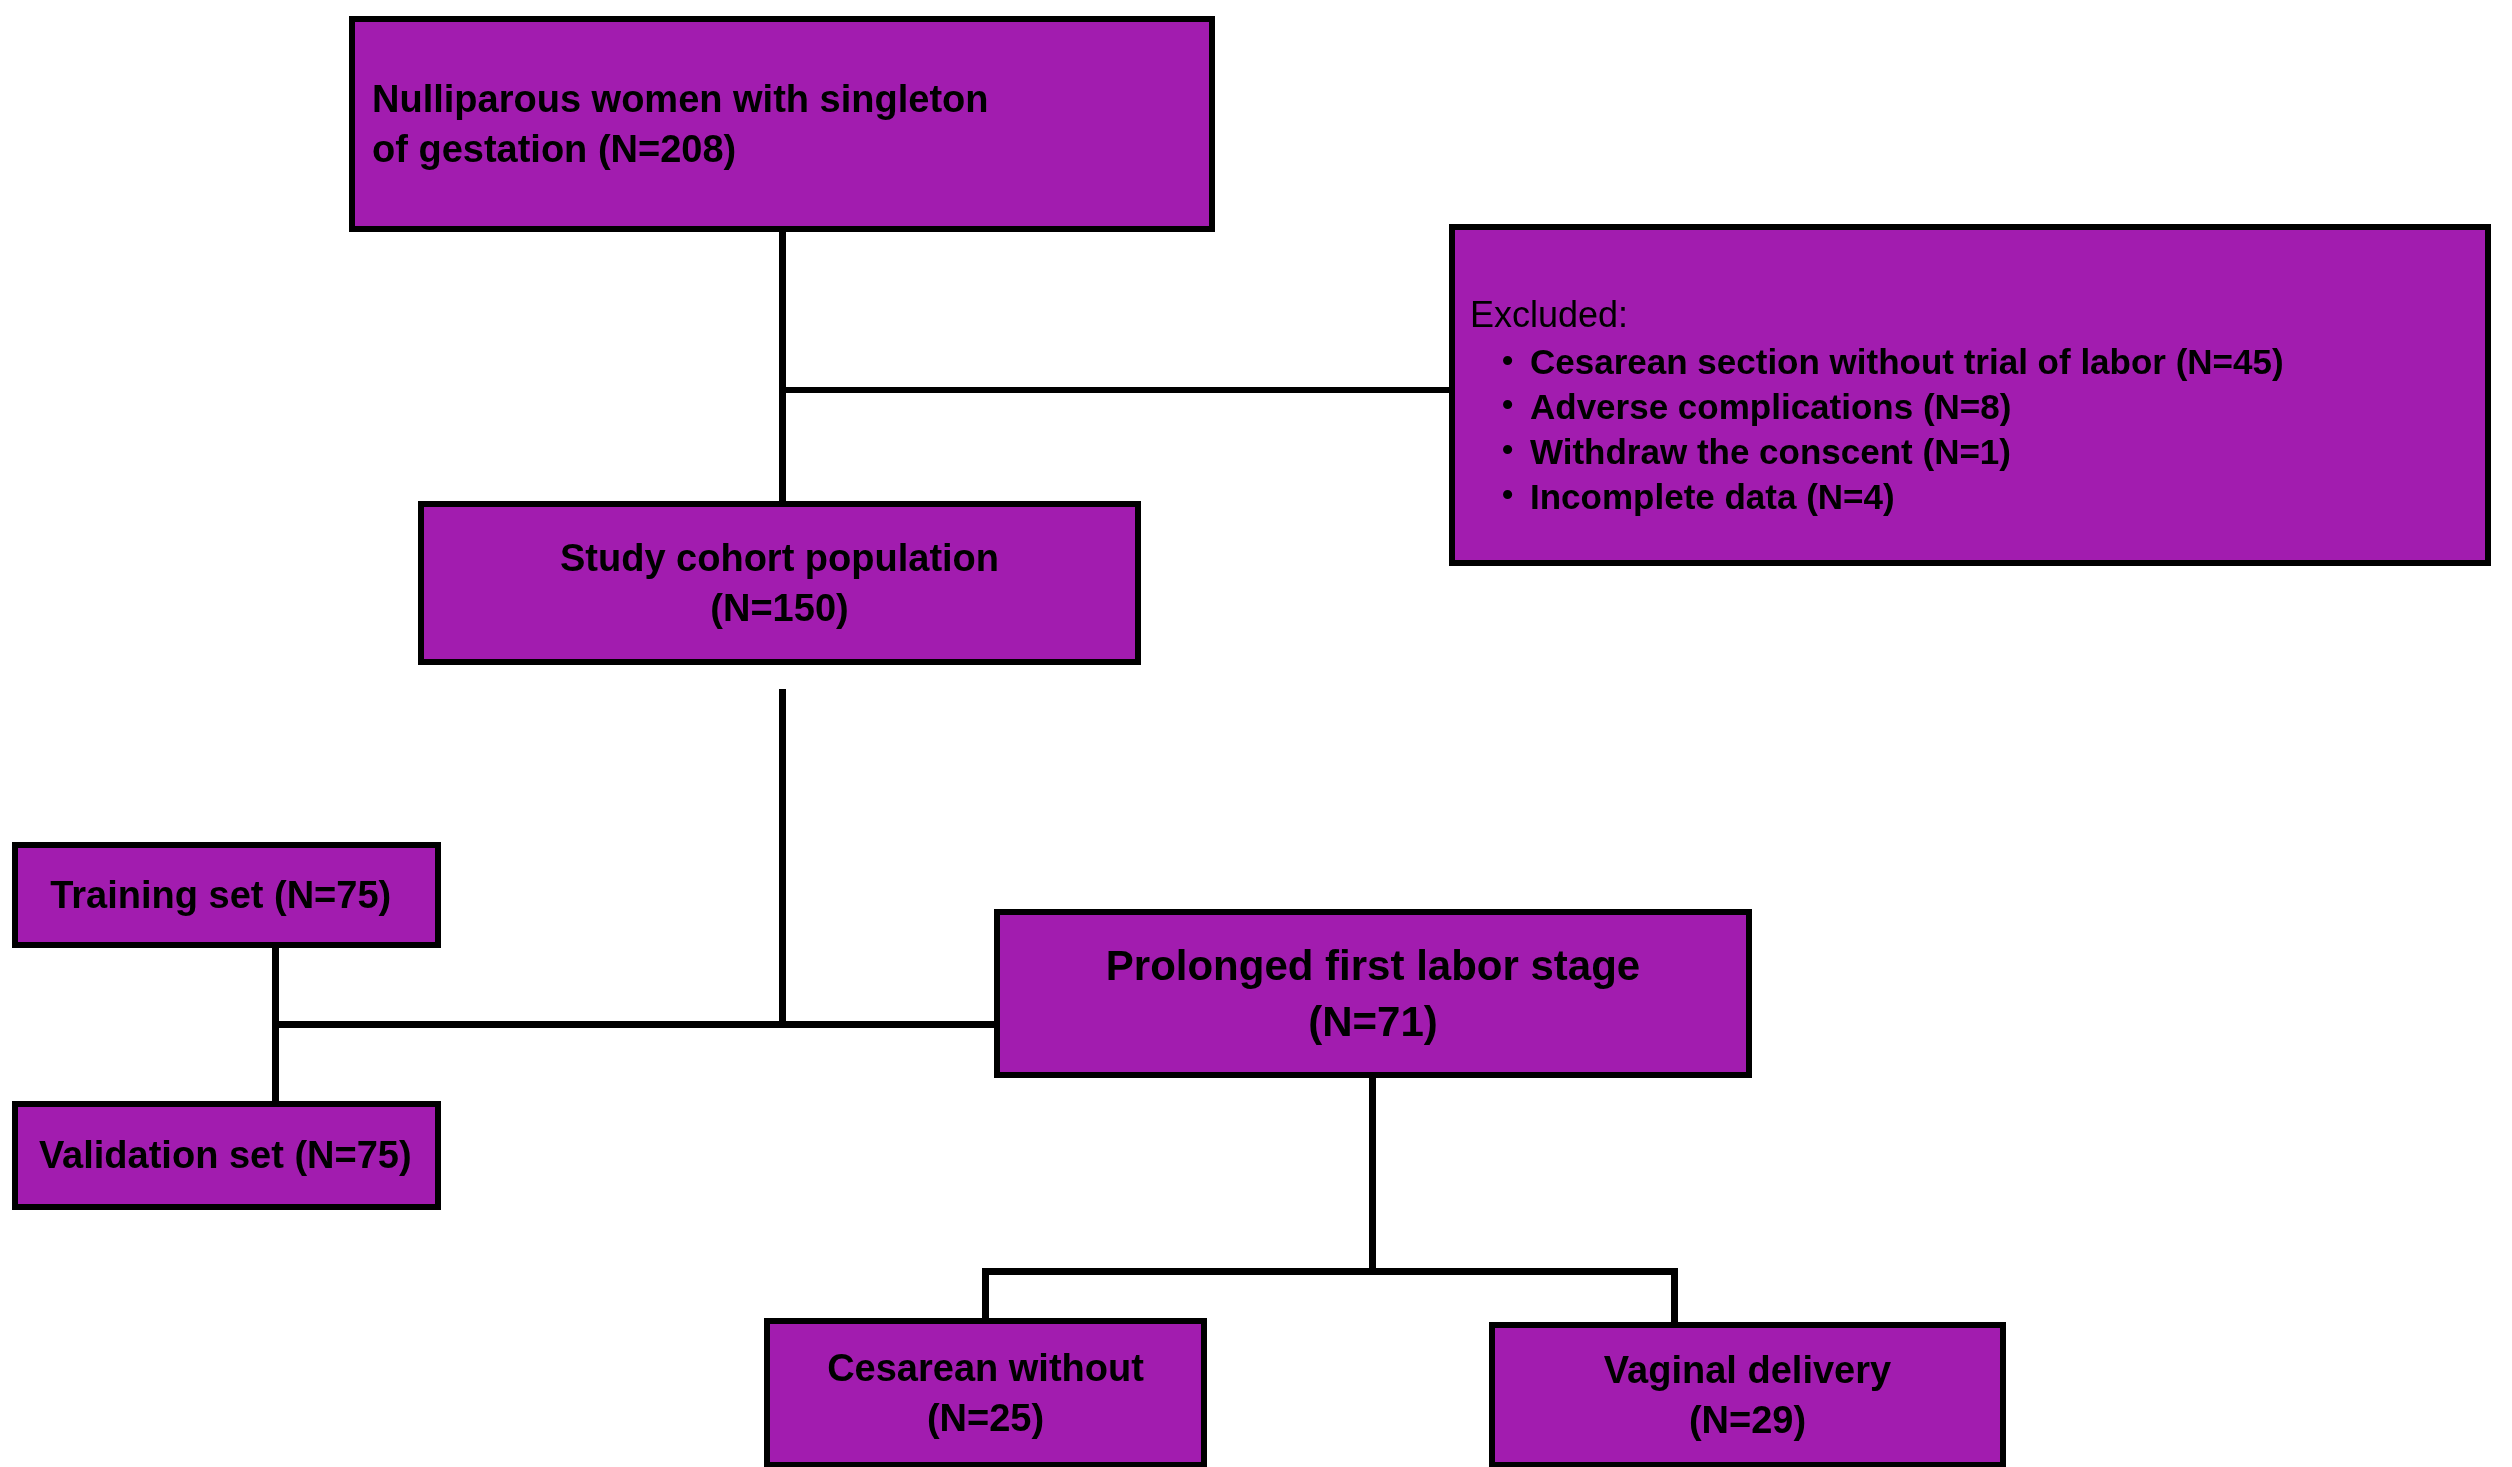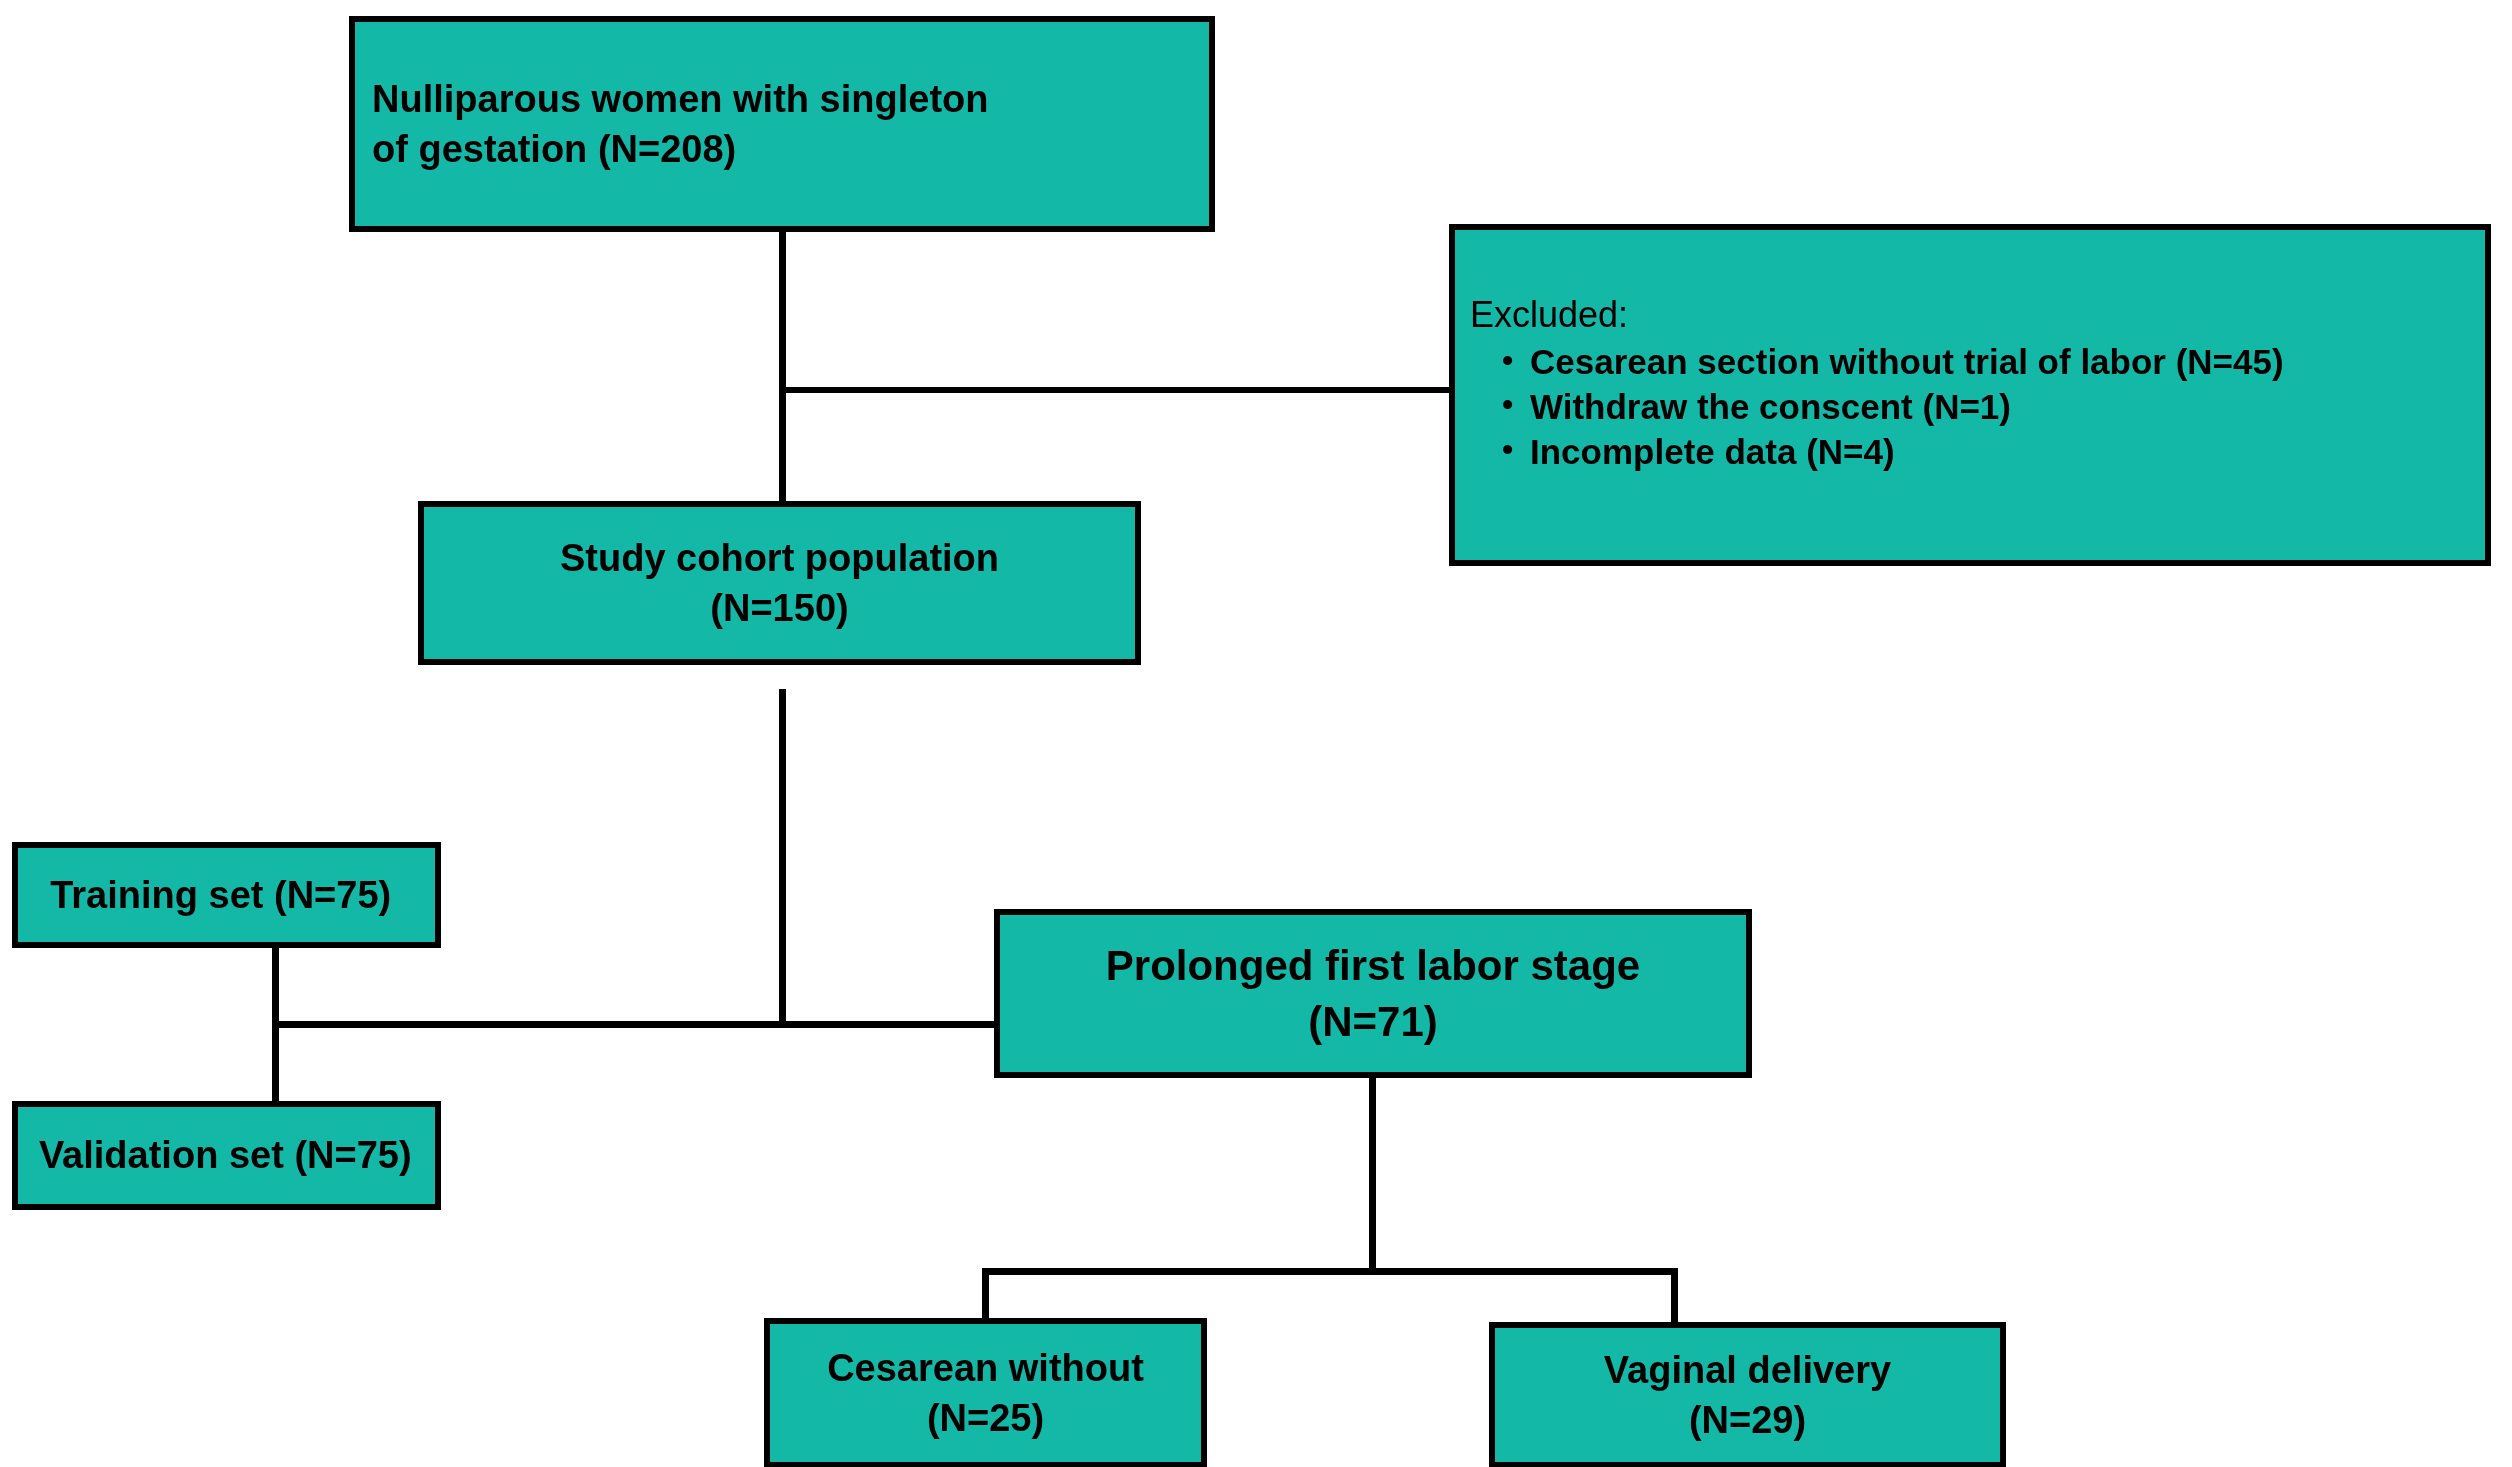--- a/index.html
+++ b/index.html
@@ -13,21 +13,21 @@
     height: 1468px;
     background: #ffffff;
     overflow: hidden;
     font-family: "Liberation Sans", sans-serif;
     color: #000000;
   }
   .node {
     position: absolute;
     box-sizing: border-box;
     border: 6.6px solid #000000;
-    background: #14b8a6;
+    background: #a21caf;
     display: flex;
     flex-direction: column;
     justify-content: center;
     font-weight: bold;
     line-height: 1.32;
     z-index: 3;
   }
   .node .line { display: block; }
   .center { text-align: center; align-items: center; }
   .left { text-align: left; align-items: flex-start; }
@@ -130,20 +130,21 @@
 
   <div class="node left" id="node-top">
     <span class="line">Nulliparous women with singleton</span>
     <span class="line">of gestation  (N=208)</span>
   </div>
 
   <div class="node left" id="node-excluded">
     <span class="heading">Excluded:</span>
     <ul>
       <li>Cesarean section without trial of labor (N=45)</li>
+      <li>Adverse complications (N=8)</li>
       <li>Withdraw the conscent (N=1)</li>
       <li>Incomplete data (N=4)</li>
     </ul>
   </div>
 
   <div class="node center" id="node-cohort">
     <span class="line">Study cohort population</span>
     <span class="line">(N=150)</span>
   </div>
 

